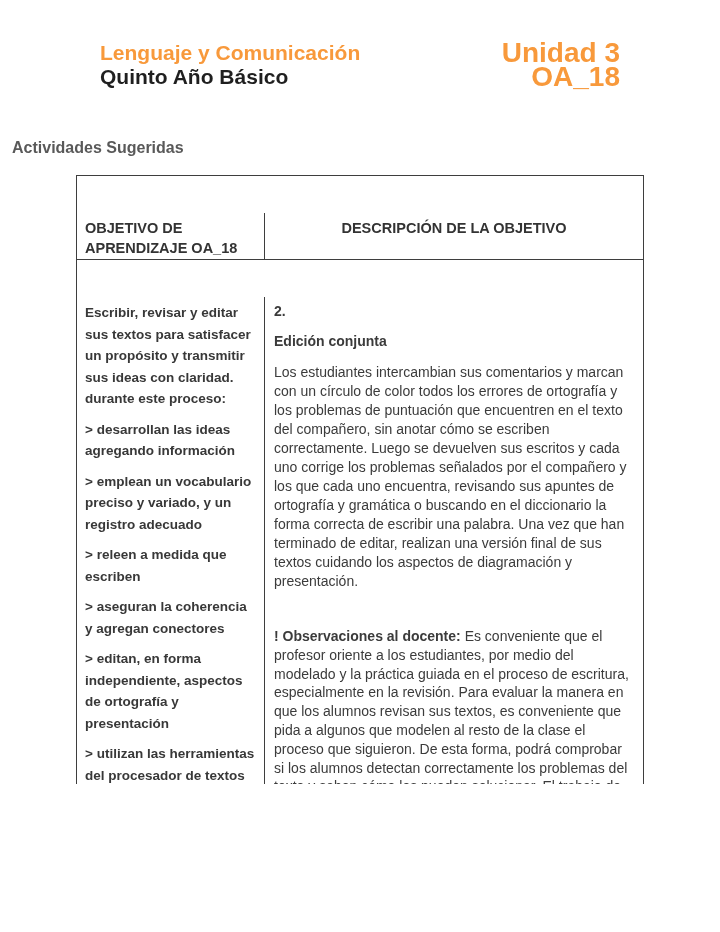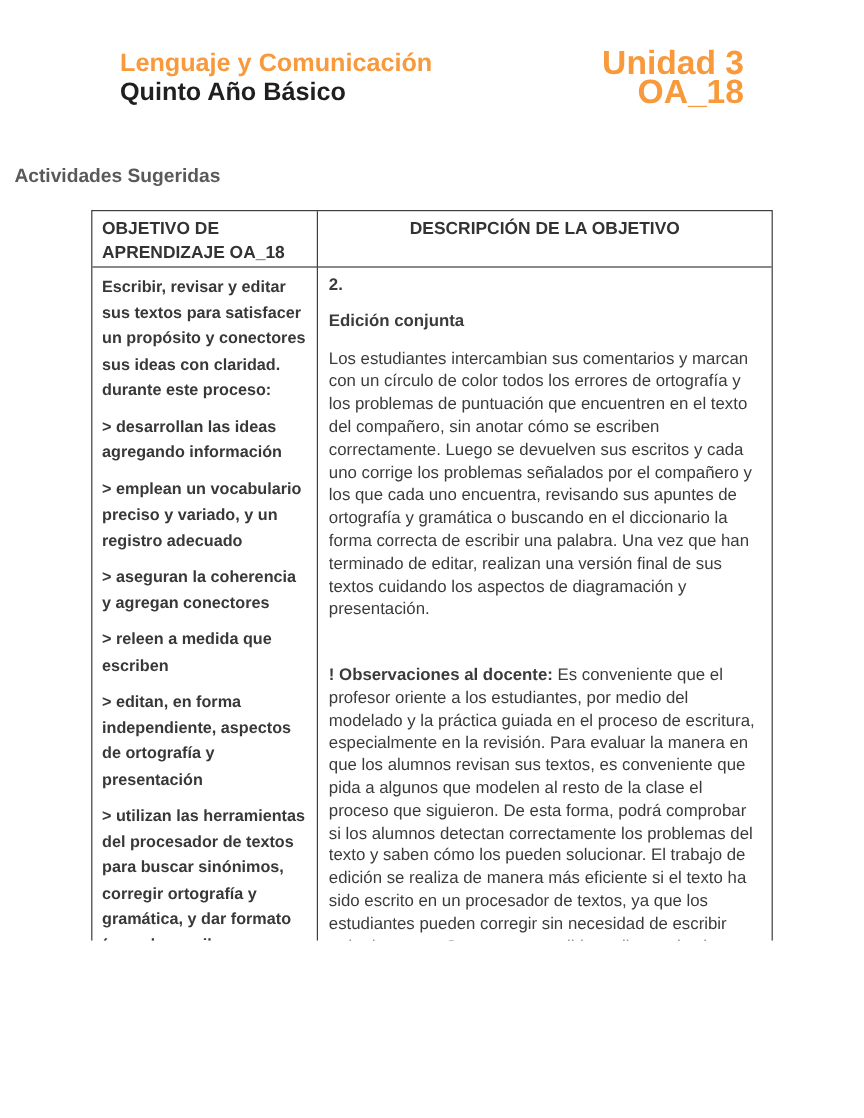--- a/index.html
+++ b/index.html
@@ -39,21 +39,21 @@
     color:var(--title-gray,#595959);
   }
 
   
   .activity-table {
     position:absolute; top:175px; left:76px;
     width:566px;
     border:1px solid var(--table-border,#3E3E3E);
     color:var(--body-text,#3B3B3B);
   }
-  .trow { display:grid; grid-template-columns:188px 1fr; }
+  .trow { display:grid; grid-template-columns:188px 1fr;margin-top:37px; }
   .trow.head { height:47px; }
   .trow.body { height:611px; }
   .tcell { box-sizing:border-box; overflow:hidden; }
   .tcell.c1 { border-right:1px solid var(--table-border,#3E3E3E); }
   .trow.head .tcell { border-bottom:1px solid var(--table-border,#3E3E3E); }
 
   .th {
     padding:5px 8px 0 8px;
     font-size:14.5px; font-weight:bold; line-height:20px;
     color:#333333;
@@ -99,27 +99,27 @@
   <div class="activity-table">
     <div class="trow head">
       <div class="tcell c1 th">OBJETIVO DE APRENDIZAJE OA_18</div>
       <div class="tcell c2 th center">DESCRIPCIÓN DE LA OBJETIVO</div>
     </div>
 
     <div class="trow body">
 
       <div class="tcell c1 obj">
         <p>
-            <span class="line">Escribir, revisar y editar sus textos para satisfacer un propósito y conectores sus ideas con claridad.</span>
+            <span class="line">Escribir, revisar y editar sus textos para satisfacer un propósito y transmitir sus ideas con claridad.</span>
             <span class="line">durante este proceso:</span>
           </p>
         <p>&gt; desarrollan las ideas agregando información</p>
         <p>&gt; emplean un vocabulario preciso y variado, y un registro adecuado</p>
+        <p>&gt; releen a medida que escriben</p>
         <p>&gt; aseguran la coherencia y agregan conectores</p>
-        <p>&gt; releen a medida que escriben</p>
         <p>&gt; editan, en forma independiente, aspectos de ortografía y presentación</p>
         <p>&gt; utilizan las herramientas del procesador de textos para buscar sinónimos, corregir ortografía y gramática, y dar formato (cuando escriben en computador)</p>
       </div>
 
       <div class="tcell c2 act">
         <p class="num">2.</p>
         <p class="ttl">Edición conjunta</p>
         <p class="desc">Los estudiantes intercambian sus comentarios y marcan con un círculo de color todos los errores de ortografía y los problemas de puntuación que encuentren en el texto del compañero, sin anotar cómo se escriben correctamente. Luego se devuelven sus escritos y cada uno corrige los problemas señalados por el compañero y los que cada uno encuentra, revisando sus apuntes de ortografía y gramática o buscando en el diccionario la forma correcta de escribir una palabra. Una vez que han terminado de editar, realizan una versión final de sus textos cuidando los aspectos de diagramación y presentación.</p>
         <p class="note"><span class="note-label">! Observaciones al docente:</span> <span>Es conveniente que el profesor oriente a los estudiantes, por medio del modelado y la práctica guiada en el proceso de escritura, especialmente en la revisión. Para evaluar la manera en que los alumnos revisan sus textos, es conveniente que pida a algunos que modelen al resto de la clase el proceso que siguieron. De esta forma, podrá comprobar si los alumnos detectan correctamente los problemas del texto y saben cómo los pueden solucionar. El trabajo de edición se realiza de manera más eficiente si el texto ha sido escrito en un procesador de textos, ya que los estudiantes pueden corregir sin necesidad de escribir todo de nuevo. Como no es posible realizar todos los trabajos de escritura en un procesador, es conveniente que el profesor organice al menos una actividad de</span></p>
       </div>

